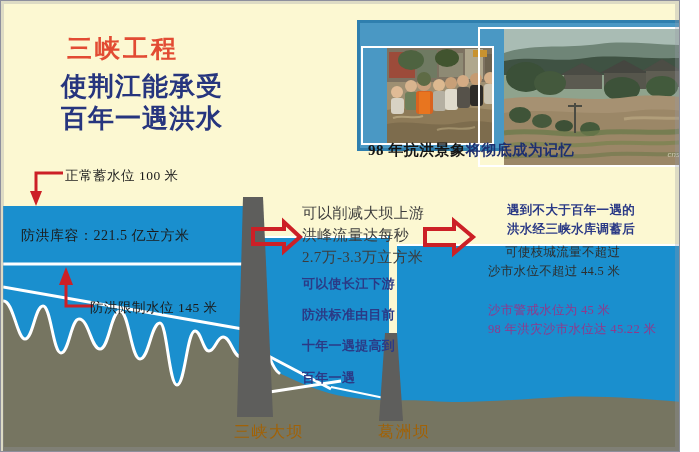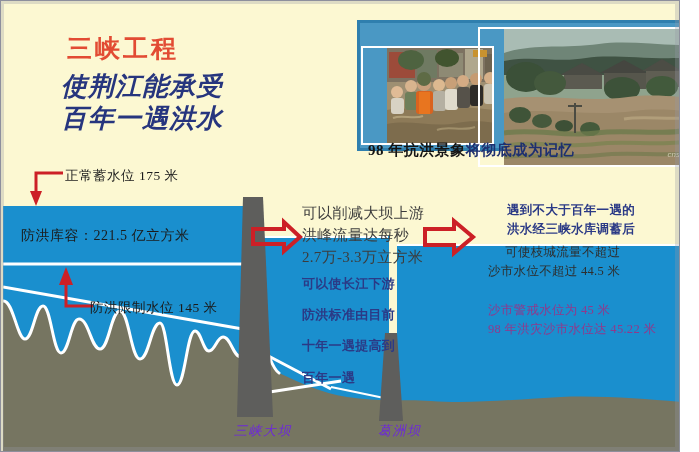--- a/index.html
+++ b/index.html
@@ -34,21 +34,21 @@
     font-size:25px; font-weight:bold; color:#e24b33;
     letter-spacing:3px; line-height:1.1;
     white-space:nowrap;
   }
   .title-sub{
     position:absolute; left:60px; top:70px;
     font-size:26px; font-weight:bold; color:#26357e;
     letter-spacing:1px; line-height:1.22;
     white-space:nowrap;
   }
-  .title-sub div{white-space:nowrap;font-style:italic;}
+  .title-sub div{white-space:nowrap;}
 
   
   .lvl-label{
     position:absolute;
     font-size:13.5px; color:#1b1b1b; letter-spacing:.5px;
     white-space:nowrap;
   }
   #lbl-normal{left:64px; top:166px;}
   #lbl-capacity{left:20px; top:226px; font-size:14px;}
   #lbl-limit{left:89px; top:298px;}
@@ -62,22 +62,22 @@
   
   .rt-head{position:absolute; left:506px; top:200px; white-space:nowrap;}
   .rt-head .ln{font-size:12.5px; color:#2b3a86; font-weight:bold; line-height:1.5; letter-spacing:.3px;}
   .rt-body{position:absolute; left:487px; top:242px; white-space:nowrap;text-align:right;}
   .rt-body .ln{font-size:12.5px; color:#2e2e2e; line-height:1.55; letter-spacing:.3px;}
   .rt-warn{position:absolute; left:487px; top:300px; white-space:nowrap;}
   .rt-warn .ln{font-size:12.5px; color:#8f3a8c; line-height:1.55; letter-spacing:.3px;}
 
   
   .dam-cap{
-    position:absolute; font-size:13px; color:#6d28d9;
-    letter-spacing:1.5px; white-space:nowrap;font-style:italic;
+    position:absolute; font-size:16px; color:#a16207;
+    letter-spacing:1.5px; white-space:nowrap;
   }
   #cap-sanxia{left:233px; top:421px;}
   #cap-gezhou{left:377px; top:421px;}
 
   
   .photo-frame{
     position:absolute; left:356px; top:19px;
     width:338px; height:131px;
     background:#4a98c4;
     border:3px solid #2f7fae;
@@ -190,21 +190,21 @@
       </g>
     </svg>
   </div>
 
   <div class="title-main">三峡工程</div>
   <div class="title-sub">
     <div>使荆江能承受</div>
     <div>百年一遇洪水</div>
   </div>
 
-  <div class="lvl-label" id="lbl-normal">正常蓄水位  175  米</div>
+  <div class="lvl-label" id="lbl-normal">正常蓄水位  100  米</div>
   <div class="lvl-label" id="lbl-capacity">防洪库容：221.5  亿立方米</div>
   <div class="lvl-label" id="lbl-limit">防洪限制水位  145  米</div>
 
   <div class="mid-block">
     <div class="ln">可以削减大坝上游</div>
     <div class="ln">洪峰流量达每秒</div>
     <div class="ln">2.7万-3.3万立方米</div>
   </div>
   <div class="mid-block2">
     <div class="ln">可以使长江下游</div>

